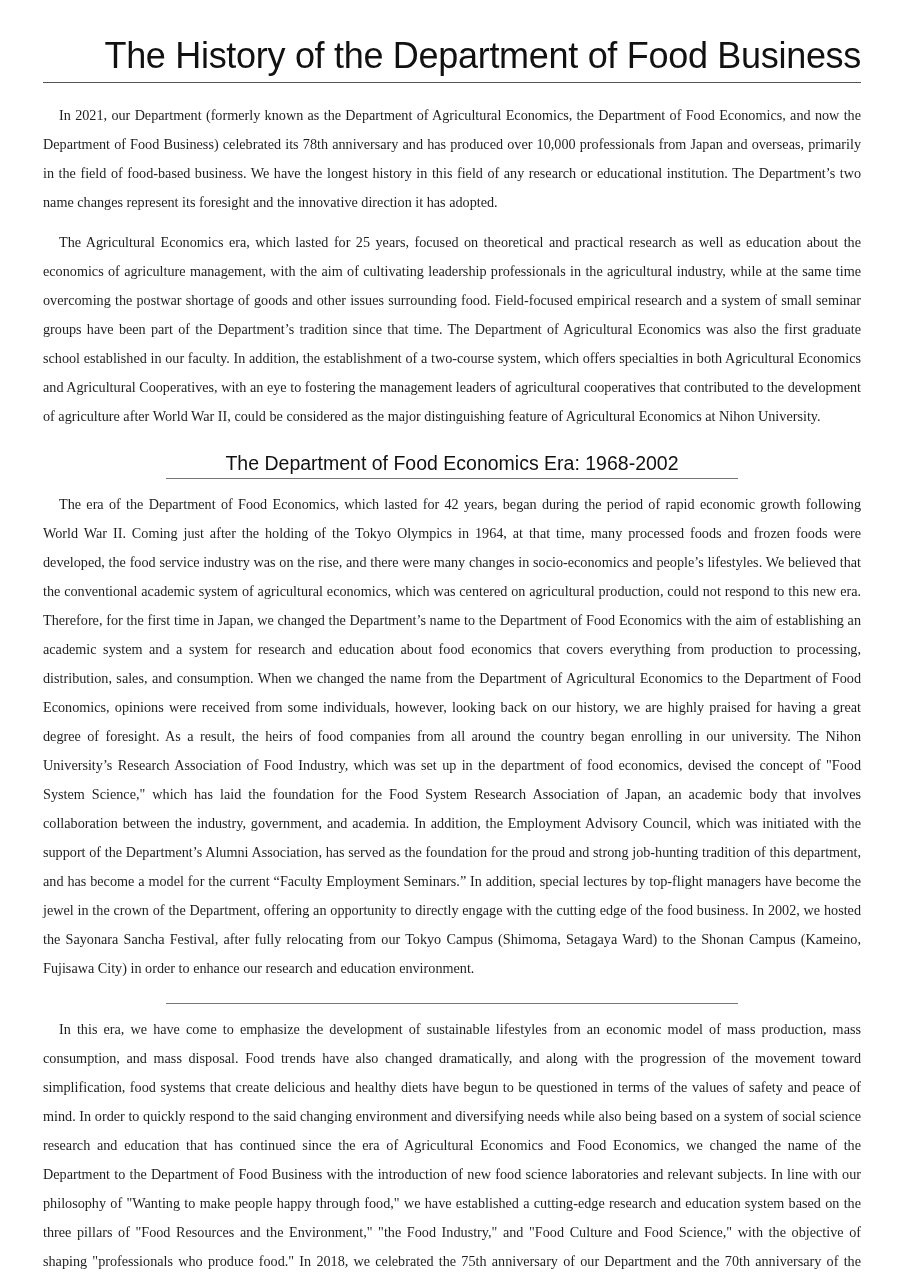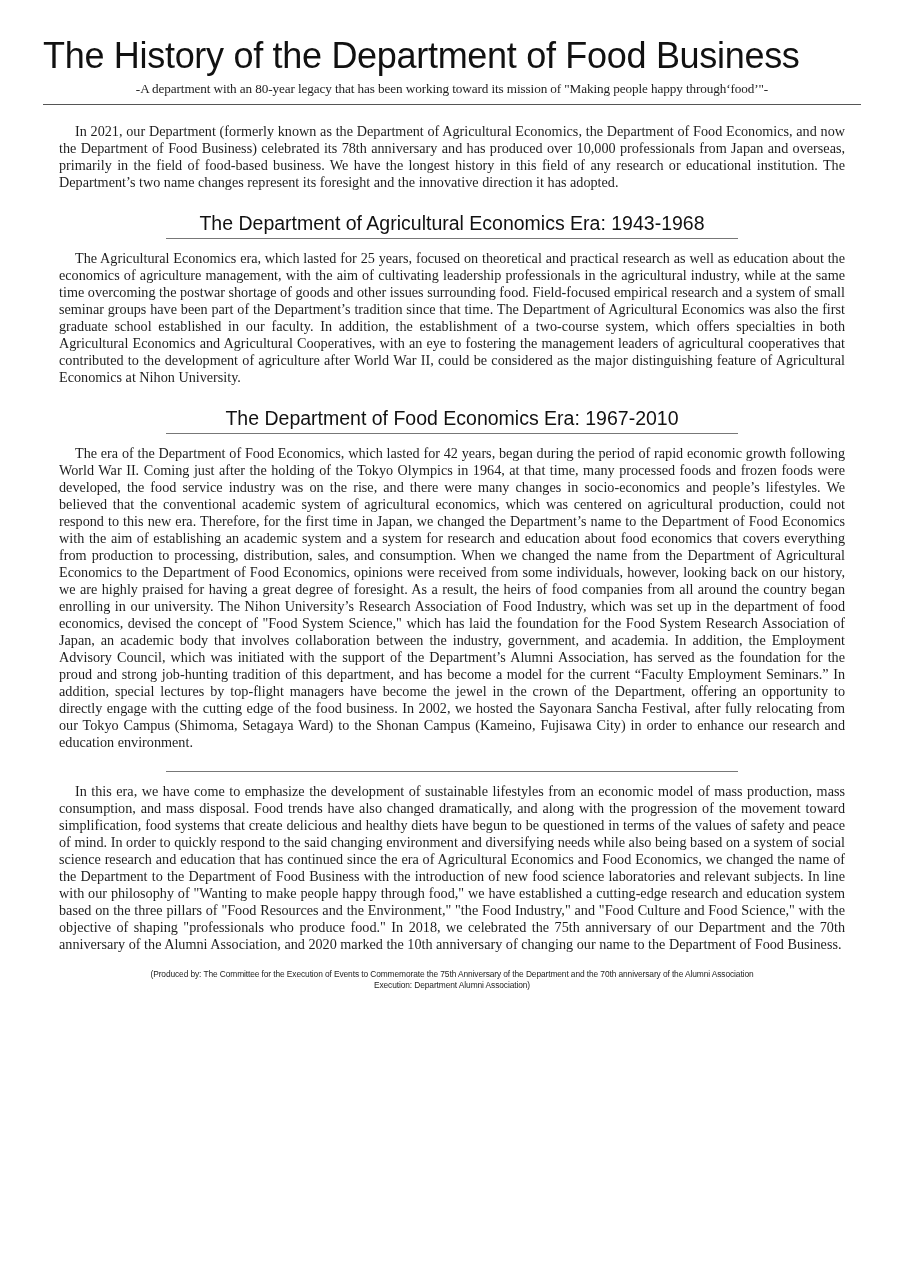--- a/index.html
+++ b/index.html
@@ -17,21 +17,21 @@
     .page {
       position: absolute;
       left: 43px;
       top: 0;
       width: 818px;
     }
     .title {
       font-family: "Liberation Sans", "DejaVu Sans", sans-serif;
       font-size: 36px;
       font-weight: 400;
-      text-align: left;
+      text-align: right;
       margin: 36px 0 0 0;
       line-height: 40px;
       letter-spacing: -0.3px;
       color: #111;
     }
     .subtitle {
       font-family: "Liberation Serif", "DejaVu Serif", serif;
       font-size: 13.2px;
       text-align: center;
       margin: 4px 0 0 0;
@@ -42,24 +42,24 @@
     .title-rule {
       height: 0;
       border: none;
       border-top: 1.5px solid #555;
       margin: 6px 0 0 0;
       width: 818px;
     }
     .para {
       font-family: "Liberation Serif", "DejaVu Serif", serif;
       font-size: 14.2px;
-      line-height: 17px;
+      line-height: 29px;
       text-align: justify;
       text-indent: 16px;
-      margin: 16px;
+      margin: 0;
       color: #1e1e1e;
     }
     .intro {
       margin-top: 18px;
     }
     .section-heading-wrap {
       width: 572px;
       margin: 20px auto 0 auto;
     }
     .section-heading {
@@ -89,36 +89,31 @@
       color: #222;
       letter-spacing: -0.1px;
     }
   </style>
 </head>
 <body>
 
 <div class="page">
 
   <h1 class="title">The History of the Department of Food Business</h1>
-  <p class="subtitle">-A department with an 80-year legacy that has been working toward its mission of "Making people happy through‘food’"-</p>
   <hr class="title-rule">
 
   <p class="para intro">In 2021, our Department (formerly known as the Department of Agricultural Economics, the Department of Food Economics, and now the Department of Food Business) celebrated its 78th anniversary and has produced over 10,000 professionals from Japan and overseas, primarily in the field of food-based business. We have the longest history in this field of any research or educational institution. The Department’s two name changes represent its foresight and the innovative direction it has adopted.</p>
 
   <div class="section">
-    <div class="section-heading-wrap">
-      <h2 class="section-heading">The Department of Agricultural Economics Era: 1943-1968</h2>
-      <hr class="section-rule">
-    </div>
     <p class="para section-body">The Agricultural Economics era, which lasted for 25 years, focused on theoretical and practical research as well as education about the economics of agriculture management, with the aim of cultivating leadership professionals in the agricultural industry, while at the same time overcoming the postwar shortage of goods and other issues surrounding food. Field-focused empirical research and a system of small seminar groups have been part of the Department’s tradition since that time. The Department of Agricultural Economics was also the first graduate school established in our faculty. In addition, the establishment of a two-course system, which offers specialties in both Agricultural Economics and Agricultural Cooperatives, with an eye to fostering the management leaders of agricultural cooperatives that contributed to the development of agriculture after World War II, could be considered as the major distinguishing feature of Agricultural Economics at Nihon University.</p>
   </div>
 
   <div class="section">
     <div class="section-heading-wrap">
-      <h2 class="section-heading">The Department of Food Economics Era: 1967-2010</h2>
+      <h2 class="section-heading">The Department of Food Economics Era: 1968-2002</h2>
       <hr class="section-rule">
     </div>
     <p class="para section-body">The era of the Department of Food Economics, which lasted for 42 years, began during the period of rapid economic growth following World War II. Coming just after the holding of the Tokyo Olympics in 1964, at that time, many processed foods and frozen foods were developed, the food service industry was on the rise, and there were many changes in socio-economics and people’s lifestyles. We believed that the conventional academic system of agricultural economics, which was centered on agricultural production, could not respond to this new era. Therefore, for the first time in Japan, we changed the Department’s name to the Department of Food Economics with the aim of establishing an academic system and a system for research and education about food economics that covers everything from production to processing, distribution, sales, and consumption. When we changed the name from the Department of Agricultural Economics to the Department of Food Economics, opinions were received from some individuals, however, looking back on our history, we are highly praised for having a great degree of foresight. As a result, the heirs of food companies from all around the country began enrolling in our university. The Nihon University’s Research Association of Food Industry, which was set up in the department of food economics, devised the concept of "Food System Science," which has laid the foundation for the Food System Research Association of Japan, an academic body that involves collaboration between the industry, government, and academia. In addition, the Employment Advisory Council, which was initiated with the support of the Department’s Alumni Association, has served as the foundation for the proud and strong job-hunting tradition of this department, and has become a model for the current “Faculty Employment Seminars.” In addition, special lectures by top-flight managers have become the jewel in the crown of the Department, offering an opportunity to directly engage with the cutting edge of the food business. In 2002, we hosted the Sayonara Sancha Festival, after fully relocating from our Tokyo Campus (Shimoma, Setagaya Ward) to the Shonan Campus (Kameino, Fujisawa City) in order to enhance our research and education environment.</p>
   </div>
 
   <div class="section">
     <div class="section-heading-wrap">
       <hr class="section-rule">
     </div>
     <p class="para section-body">In this era, we have come to emphasize the development of sustainable lifestyles from an economic model of mass production, mass consumption, and mass disposal. Food trends have also changed dramatically, and along with the progression of the movement toward simplification, food systems that create delicious and healthy diets have begun to be questioned in terms of the values of safety and peace of mind. In order to quickly respond to the said changing environment and diversifying needs while also being based on a system of social science research and education that has continued since the era of Agricultural Economics and Food Economics, we changed the name of the Department to the Department of Food Business with the introduction of new food science laboratories and relevant subjects. In line with our philosophy of "Wanting to make people happy through food," we have established a cutting-edge research and education system based on the three pillars of "Food Resources and the Environment," "the Food Industry," and "Food Culture and Food Science," with the objective of shaping "professionals who produce food." In 2018, we celebrated the 75th anniversary of our Department and the 70th anniversary of the Alumni Association, and 2020 marked the 10th anniversary of changing our name to the Department of Food Business.</p>

